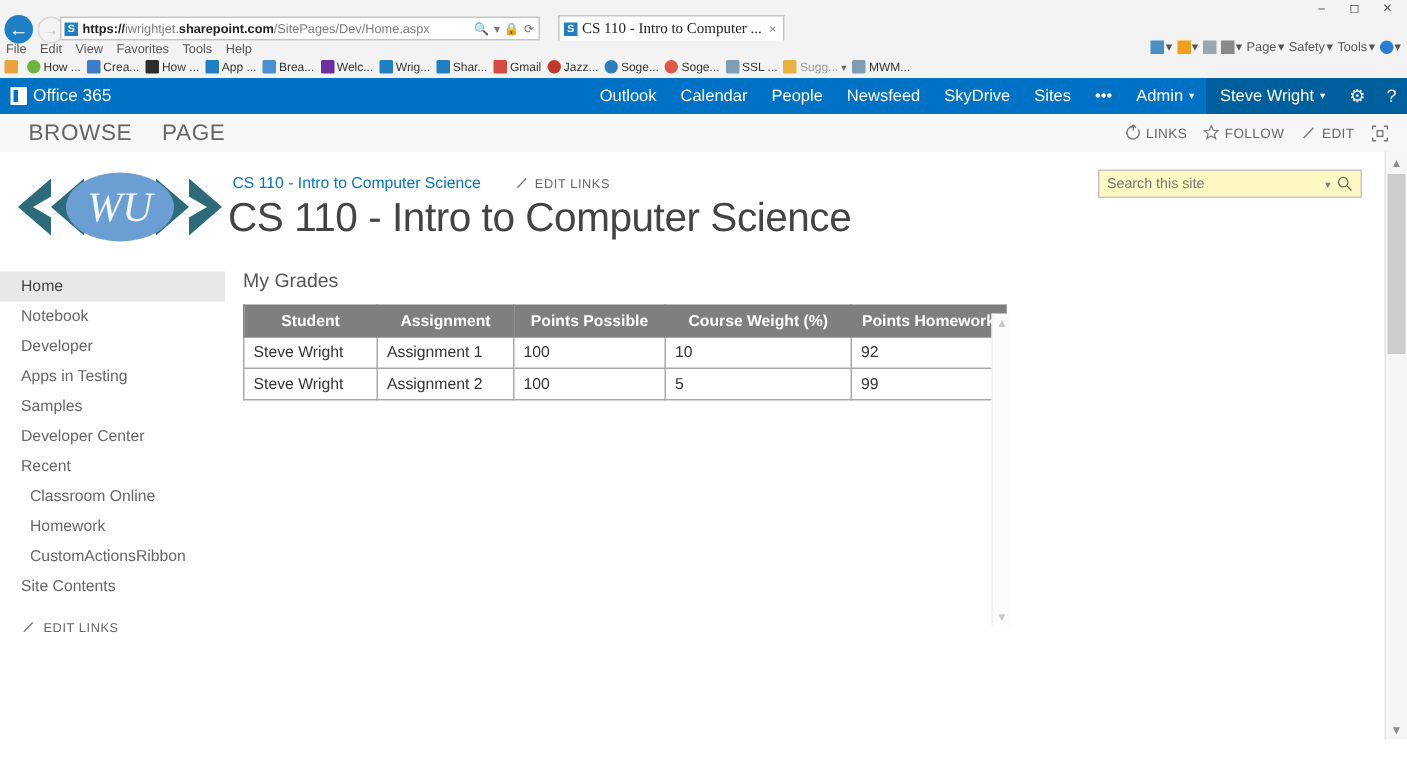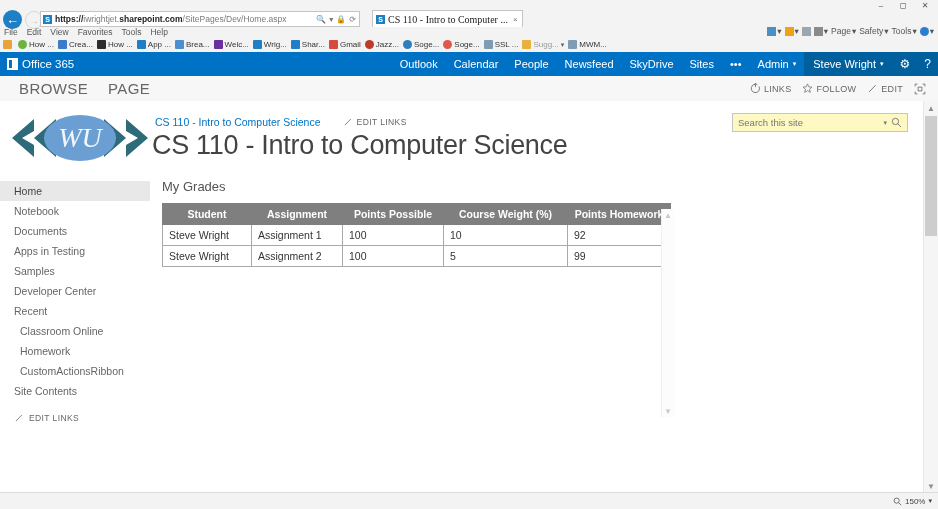--- a/index.html
+++ b/index.html
@@ -565,21 +565,21 @@
         <svg width="11" height="11" viewBox="0 0 16 16">
             <circle cx="6.5" cy="6.5" r="4.6" fill="none" stroke="#666" stroke-width="1.2"></circle>
             <path d="M10 10 L14.5 14.5" stroke="#666" stroke-width="1.2"></path>
           </svg>
       </span>
     </div>
 
     <div class="leftnav">
       <div class="nav-item selected">Home</div>
       <div class="nav-item">Notebook</div>
-      <div class="nav-item">Documents</div>
+      <div class="nav-item">Developer</div>
       <div class="nav-item">Apps in Testing</div>
       <div class="nav-item">Samples</div>
       <div class="nav-item">Developer Center</div>
       <div class="nav-item">Recent</div>
       <div class="nav-item sub">Classroom Online</div>
       <div class="nav-item sub">Homework</div>
       <div class="nav-item sub">CustomActionsRibbon</div>
       <div class="nav-item">Site Contents</div>
       <div class="nav-editlinks">
         <svg width="10" height="10" viewBox="0 0 16 16">
@@ -625,24 +625,14 @@
       <div class="arw dn">▼</div>
     </div>
   </div>
 
   <div class="page-scroll">
     <div class="parw up">▲</div>
     <div class="pthumb"></div>
     <div class="parw dn">▼</div>
   </div>
 
-  <div class="statusbar">
-    <div class="zoom-area">
-      <svg width="9" height="9" viewBox="0 0 16 16">
-          <circle cx="6.5" cy="6.5" r="4.6" fill="none" stroke="#555" stroke-width="1.4"></circle>
-          <path d="M10 10 L14.5 14.5" stroke="#555" stroke-width="1.4"></path>
-        </svg>
-      <span>150%</span>
-      <span style="font-size:7px">▾</span>
-    </div>
-  </div>
 
 </div>
 
 </body></html>

